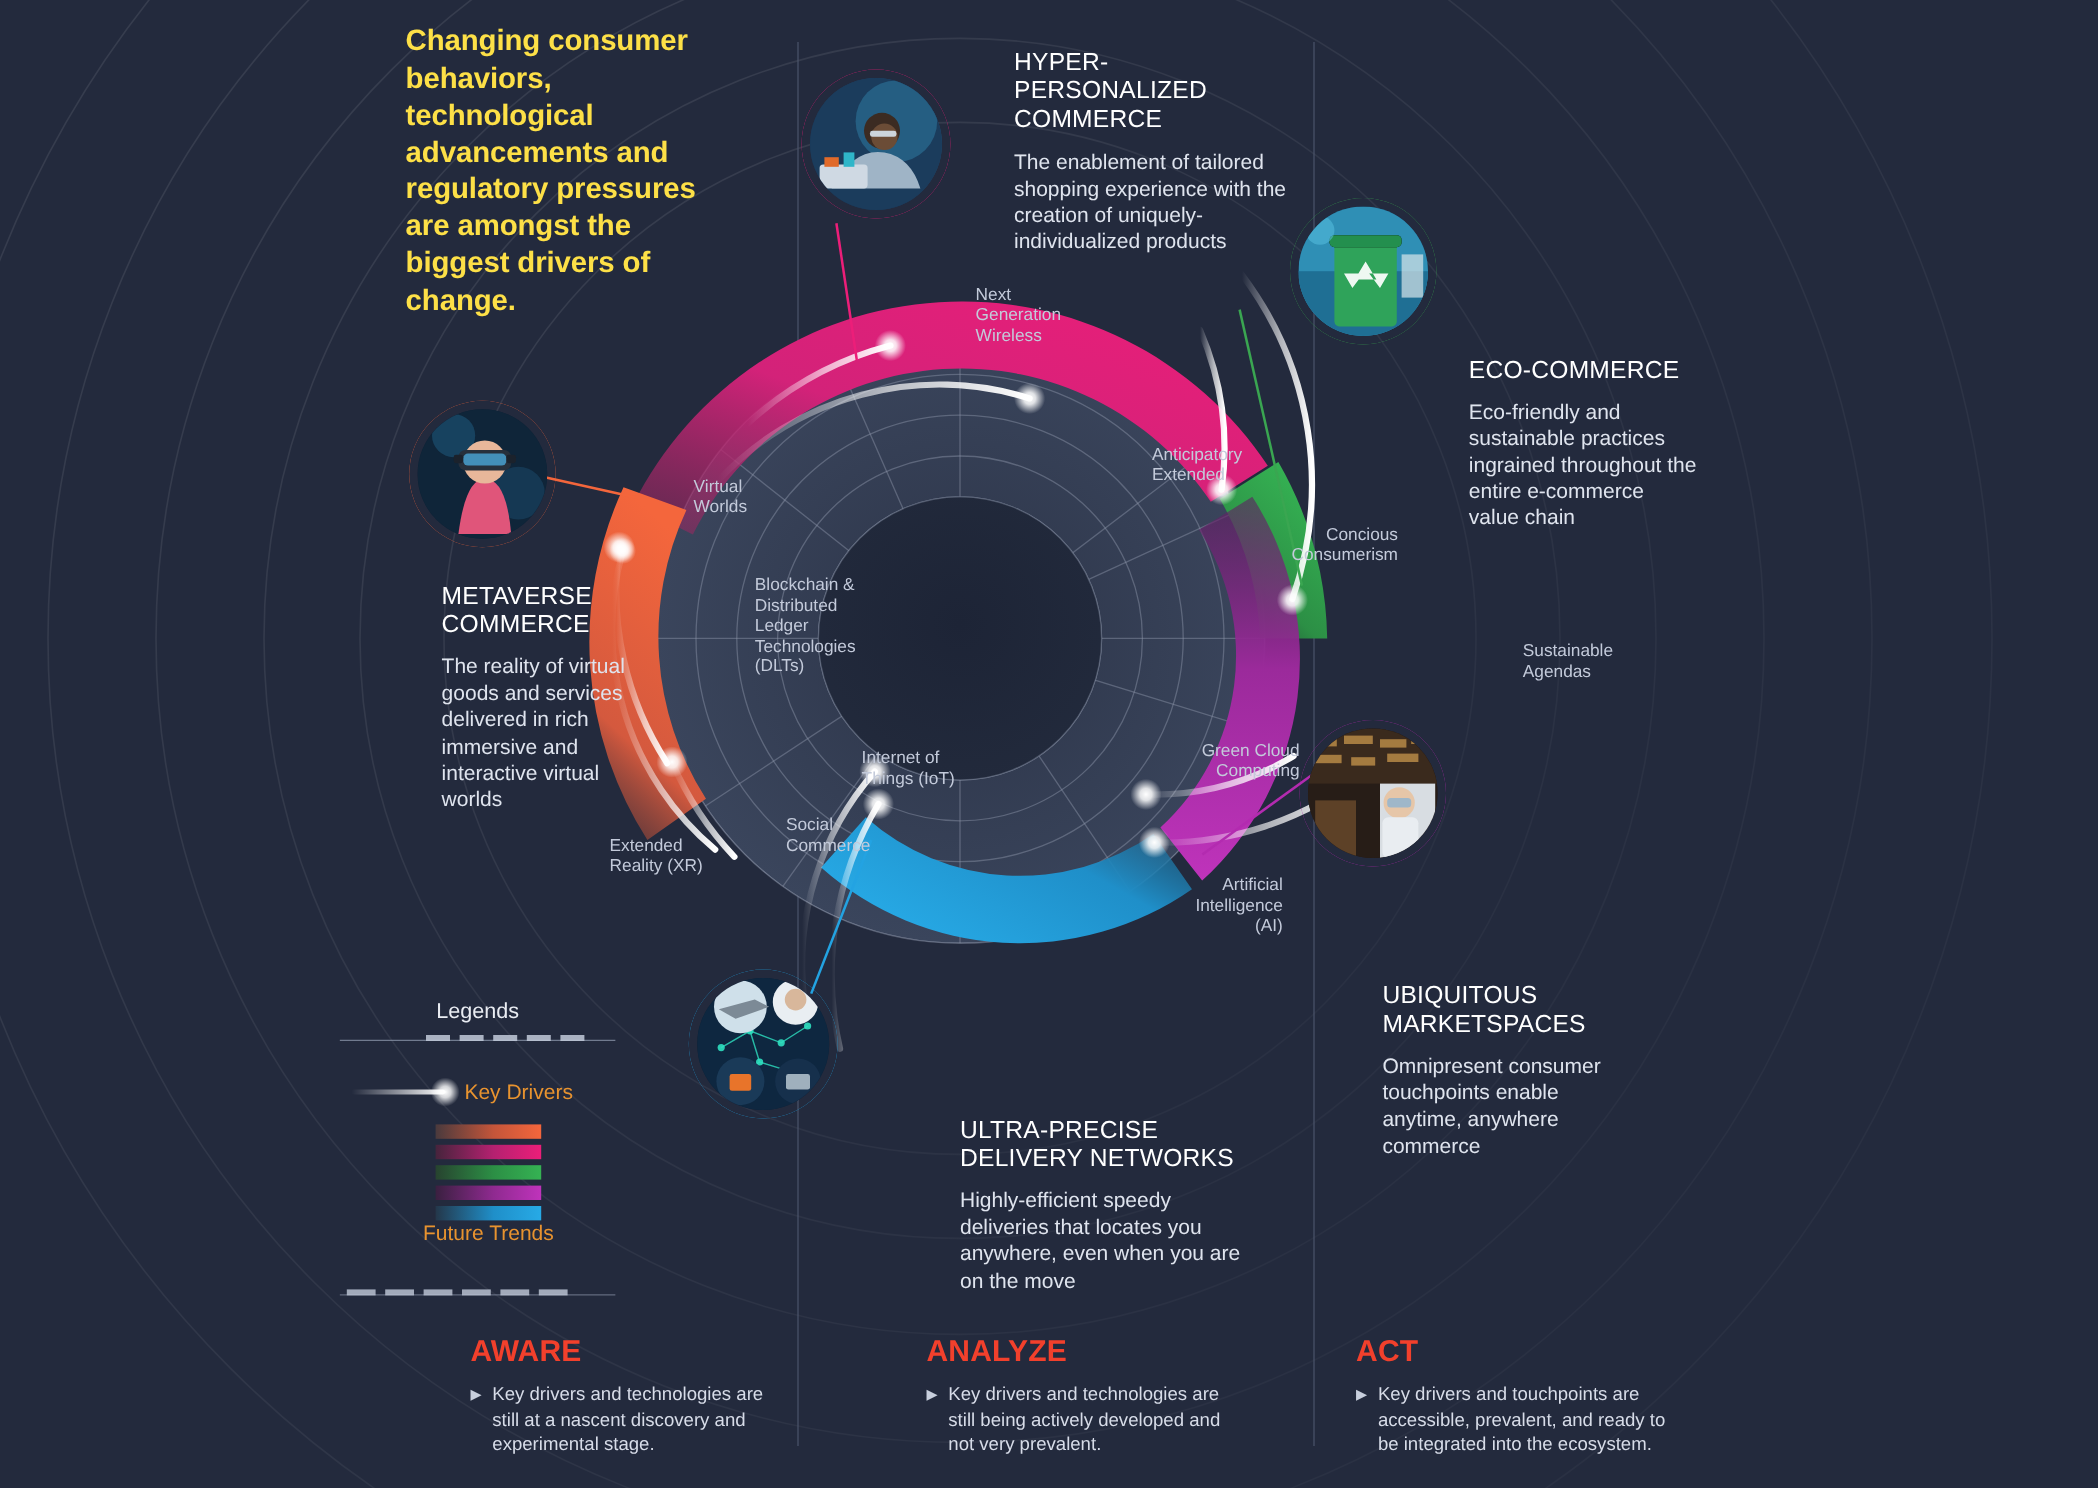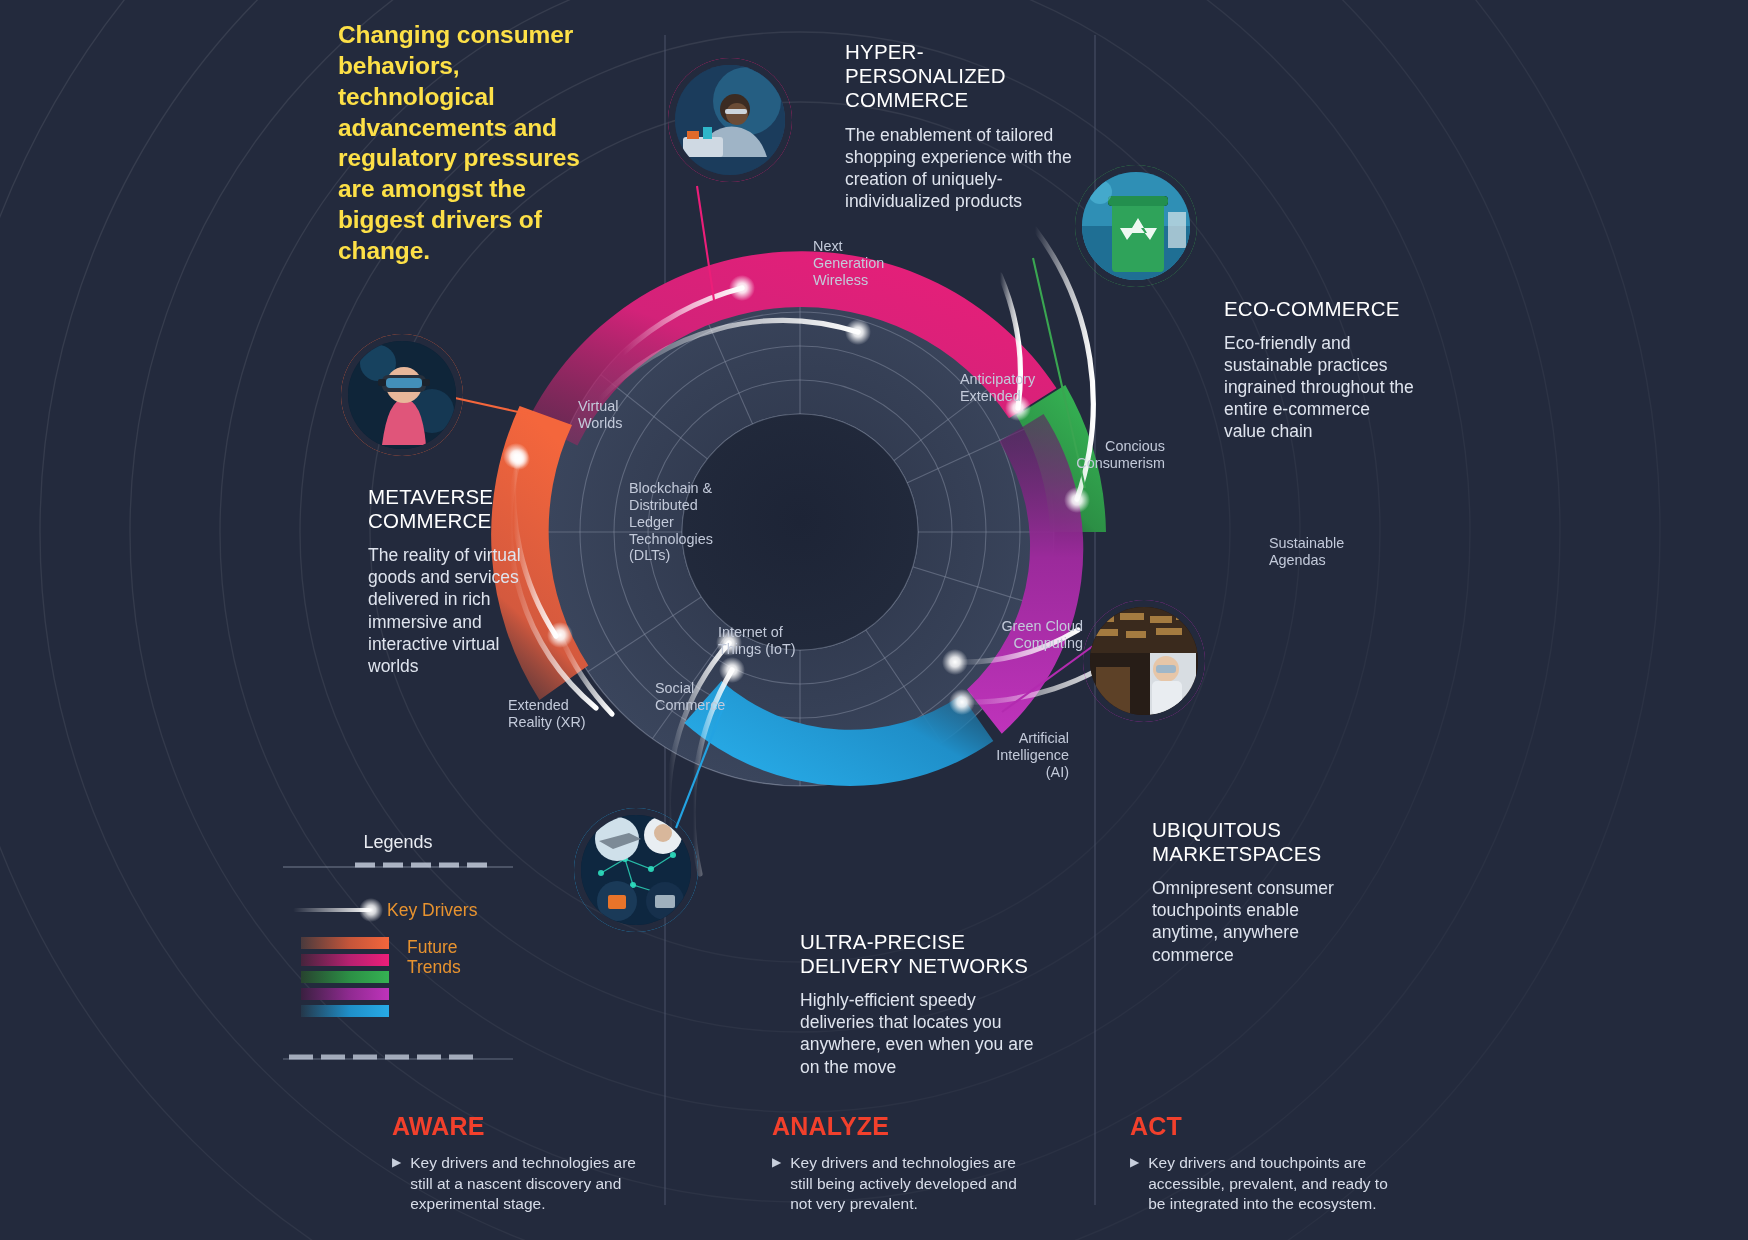--- a/index.html
+++ b/index.html
@@ -378,21 +378,21 @@
             <stop offset="40%" stop-color="#fff" stop-opacity="0.8"></stop>
             <stop offset="100%" stop-color="#fff" stop-opacity="0"></stop>
           </radialGradient>
         </defs>
         <rect x="10" y="11" width="78" height="4" rx="2" fill="url(#lgd)"></rect>
         <circle cx="88" cy="13" r="12" fill="url(#lgdot)"></circle>
       </svg>
       <div class="ltext" style="margin-left:0;white-space:pre-line;">Key Drivers</div>
     </div>
 
-    <div class="lrow" style="margin-top:14px;align-items:flex-start;">
+    <div class="lrow" style="margin-top:14px;align-items:center;flex-direction:column;">
       <div class="swatches" style="margin-left:18px;">
         <div class="sw" style="background:linear-gradient(90deg,#4a3a3d,#c4553a 55%,#f4663c);"></div>
         <div class="sw" style="background:linear-gradient(90deg,#46243c,#b52170 55%,#ec1e79);"></div>
         <div class="sw" style="background:linear-gradient(90deg,#27432f,#2c8f45 55%,#35b253);"></div>
         <div class="sw" style="background:linear-gradient(90deg,#3a2040,#8f2a90 55%,#bf33bb);"></div>
         <div class="sw" style="background:linear-gradient(90deg,#24374a,#1f8fc9 55%,#27aae6);"></div>
       </div>
       <div class="ltext" style="margin-left:18px;white-space:pre-line;">Future Trends</div>
     </div>
 

